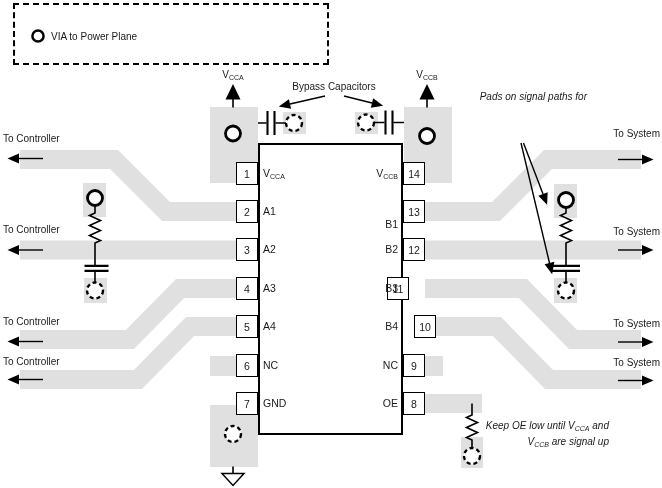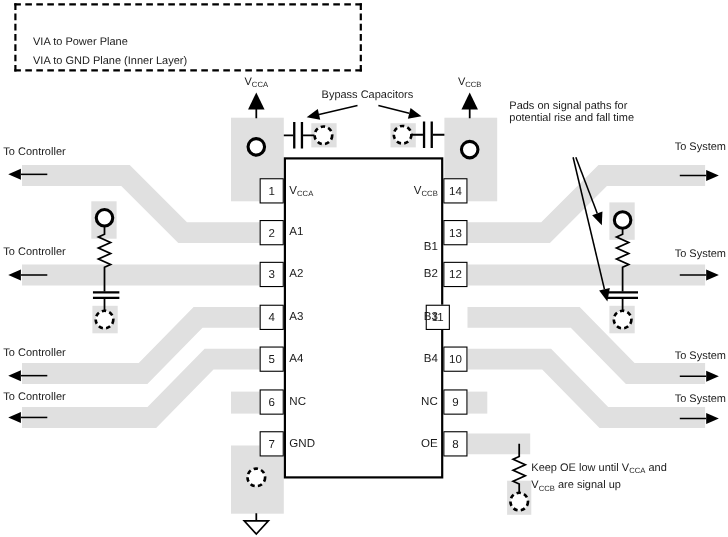--- a/index.html
+++ b/index.html
@@ -6,32 +6,32 @@
   .stage{position:relative;width:662px;height:488px;background:#fff;overflow:hidden;
          font-family:"Liberation Sans",sans-serif;color:#1a1a1a;}
   .stage svg.layer{position:absolute;left:0;top:0;z-index:1;}
   .txt{position:absolute;font-size:10px;line-height:12px;white-space:nowrap;z-index:4;}
   .ctr{text-align:center;}
   .sub{font-size:7px;vertical-align:-2px;letter-spacing:0;}
   
   .legend{position:absolute;left:13px;top:3px;width:312px;height:58px;border:2px dashed #000;z-index:4;}
   .legend-title{position:absolute;left:0;top:1px;width:100%;text-align:center;font-size:10.5px;
                 text-decoration:underline;letter-spacing:0.5px;}
-  .lg-item{position:absolute;display:flex;align-items:center;gap:5px;height:16px;font-size:10px;flex-direction:column;}
+  .lg-item{position:absolute;display:flex;align-items:center;gap:5px;height:16px;font-size:10px;}
   .lg-swatch{display:inline-block;width:19px;height:15px;background:#e0e0e0;}
   
   .ic-body{position:absolute;left:258px;top:143px;width:145px;height:292px;background:#fff;
            border:2px solid #000;box-sizing:border-box;z-index:2;}
   .pinbox{position:absolute;width:22px;height:23px;background:#fff;border:1.5px solid #000;
           box-sizing:border-box;z-index:3;display:flex;align-items:center;justify-content:center;
           font-size:10.5px;}
   .pinname{position:absolute;height:23px;line-height:23px;font-size:10.5px;z-index:3;white-space:nowrap;}
   .pinname.L{left:263px;}
   .pinname.R{right:264px;text-align:right;}
-  .note{position:absolute;z-index:4;font-size:10px;text-align:left;}
+  .note{position:absolute;z-index:4;font-size:10px;text-align:right;font-style:italic;}
 </style>
 </head>
 <body>
 
 <div class="stage">
 
   <svg class="layer" width="662" height="488" viewBox="0 0 662 488">
     <defs>
       <marker id="ah" markerUnits="userSpaceOnUse" markerWidth="13" markerHeight="11" refX="1" refY="5.5" orient="auto">
         <path d="M1,0.5 L12.5,5.5 L1,10.5 Z" fill="#000"></path>
@@ -117,35 +117,28 @@
     </g>
   </svg>
 
   <div class="legend">
     <div class="lg-item" style="left:15px;top:23px">
       <svg width="16" height="16">
         <circle cx="8" cy="8" r="5.6" fill="#fff" stroke="#000" stroke-width="2.5"></circle>
       </svg>
       <span>VIA to Power Plane</span>
     </div>
-    <div class="lg-item" style="left:15px;top:40px">
-      <svg width="16" height="16">
-        <circle cx="8" cy="8" r="5.6" fill="#fff" stroke="#000" stroke-width="2.5" stroke-dasharray="3 2.4"></circle>
-      </svg>
-      <span>VIA to GND Plane (Inner Layer)</span>
-    </div>
   </div>
 
   <div class="txt ctr" style="left:207px;top:69px;width:52px"><span>V</span><span class="sub">CCA</span></div>
   <div class="txt ctr" style="left:401px;top:69px;width:52px"><span>V</span><span class="sub">CCB</span></div>
 
   <div class="txt ctr" style="left:284px;top:81px;width:100px">Bypass Capacitors</div>
   <div class="note" style="left:463px;top:92px;width:124px;line-height:10.5px">
     <div>Pads on signal paths for</div>
-    <div>potential rise and fall time</div>
   </div>
   <div class="note" style="left:483px;top:419px;width:126px;line-height:13px">
     <div><span>Keep OE low until V</span><span class="sub">CCA</span><span> and</span></div>
     <div><span>V</span><span class="sub">CCB</span><span> are signal up</span></div>
   </div>
 
   <div class="txt" style="left:3px;top:133px">To Controller</div>
   <div class="txt" style="left:3px;top:224px">To Controller</div>
   <div class="txt" style="left:3px;top:316px">To Controller</div>
   <div class="txt" style="left:3px;top:356px">To Controller</div>
@@ -183,21 +176,21 @@
     </div>
   <div class="pinbox" style="left:403px;top:200px">
       <span>13</span>
     </div>
   <div class="pinbox" style="left:403px;top:238px">
       <span>12</span>
     </div>
   <div class="pinbox" style="left:387px;top:277px">
       <span>11</span>
     </div>
-  <div class="pinbox" style="left:403px;top:315px">
+  <div class="pinbox" style="left:414px;top:315px">
       <span>10</span>
     </div>
   <div class="pinbox" style="left:403px;top:354px">
       <span>9</span>
     </div>
   <div class="pinbox" style="left:403px;top:392px">
       <span>8</span>
     </div>
 
   <div class="pinname L" style="top:162px"><span>V</span><span class="sub">CCA</span></div>

